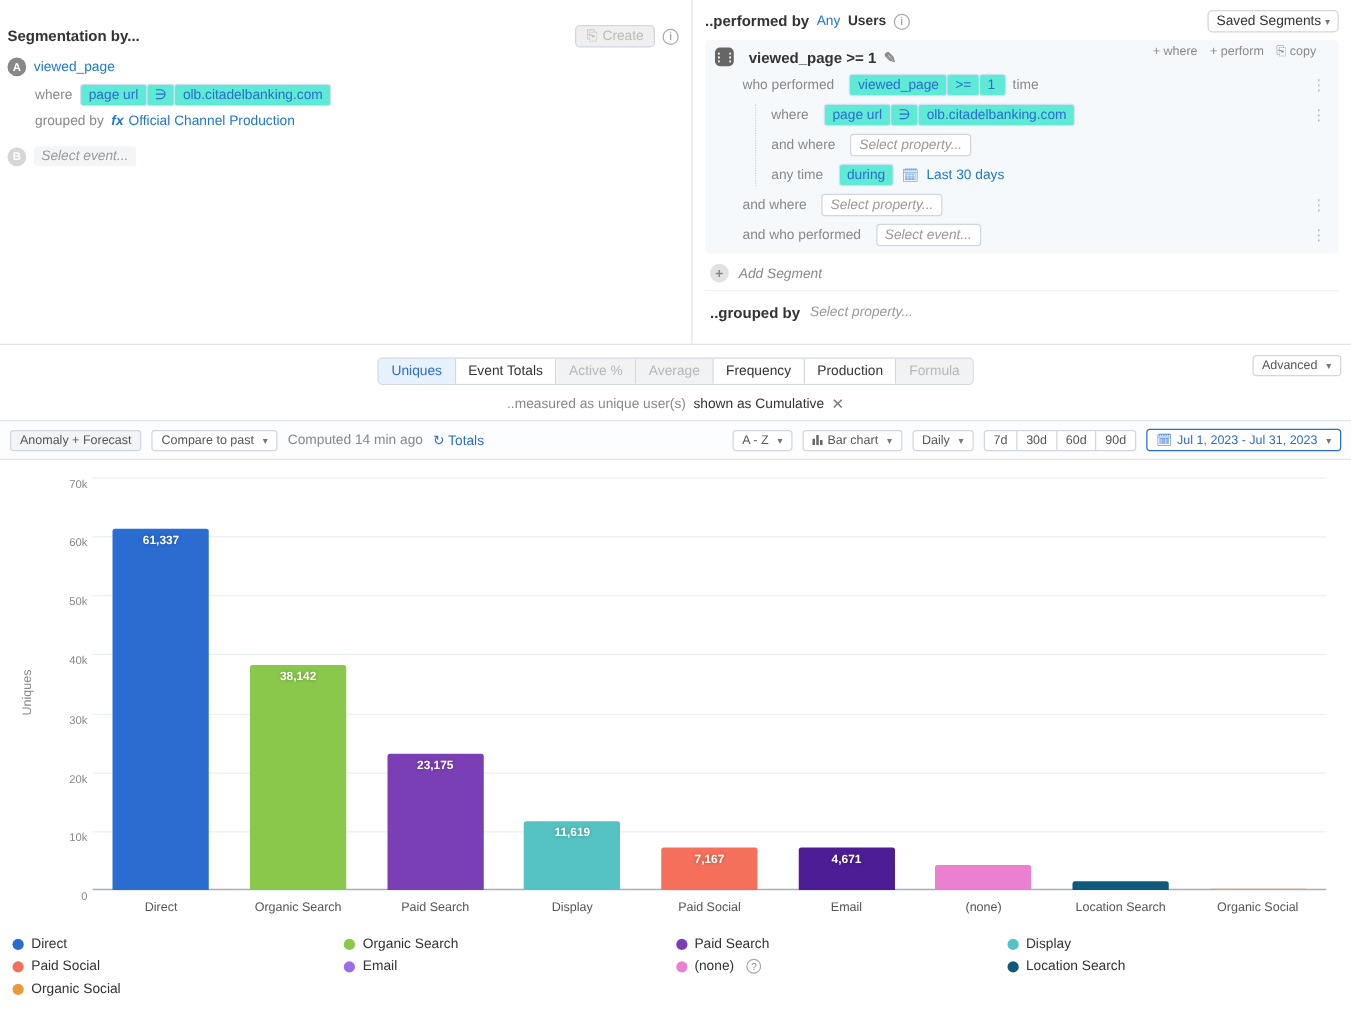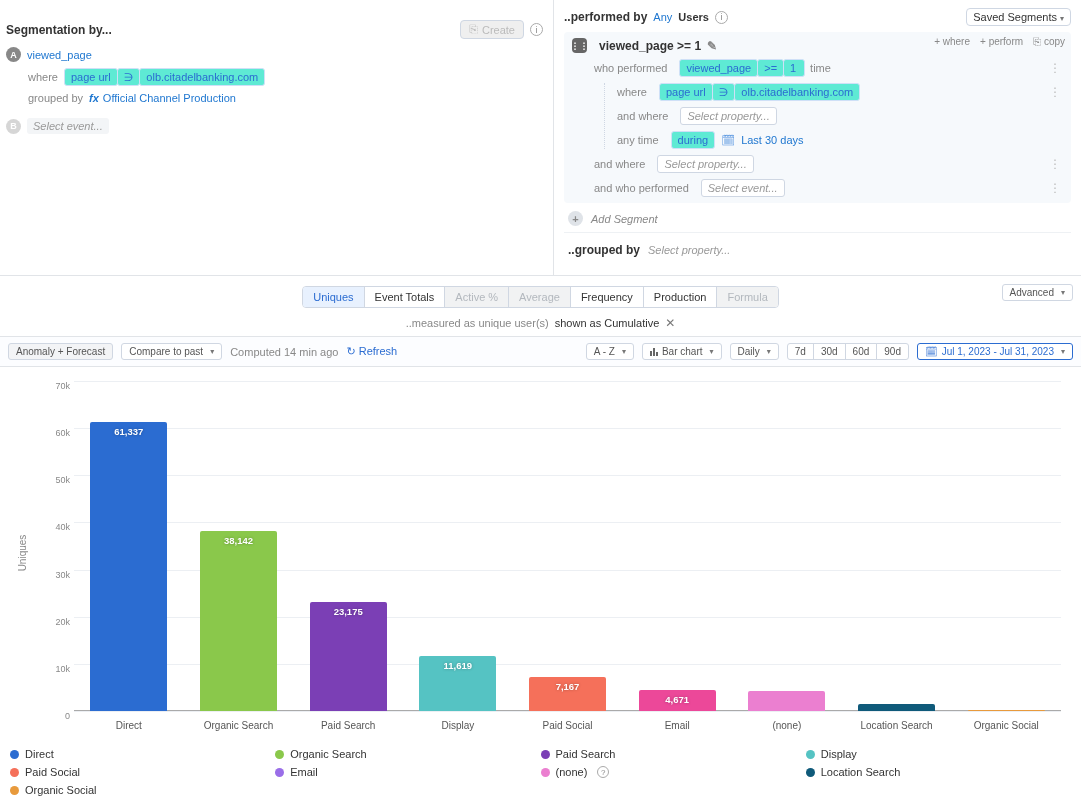--- a/index.html
+++ b/index.html
@@ -25,21 +25,21 @@
   .info-icon { width:13px; height:13px; border:1px solid #aaa; border-radius:50%; display:inline-flex; align-items:center; justify-content:center; font-size:9px; color:#888; cursor:pointer; }
   .create-row { float:right; display:flex; align-items:center; gap:6px; }
   .level1 { margin-left:22px; margin-top:6px; }
   .lbl { color:#888; margin-right:6px; }
   .fx-icon { font-style:italic; color:#1f77d0; font-weight:600; margin-right:4px; }
 
   .right-header { display:flex; align-items:flex-start; justify-content:space-between; }
   .seg-box { background:#f6f9fc; border-radius:4px; padding:6px 8px; margin-top:6px; position:relative; }
   .seg-title { font-weight:600; font-size:12px; display:flex; align-items:center; gap:6px; }
   .pencil { cursor:pointer; color:#888; }
-  .seg-actions { position:absolute; right:6px; top:4px; display:flex; gap:10px; font-size:10px; color:#888; }
+  .seg-actions { position:absolute; right:18px; top:4px; display:flex; gap:10px; font-size:10px; color:#888; }
   .seg-actions span { cursor:pointer; }
   .row-ln { display:flex; align-items:center; gap:6px; margin-top:6px; position:relative; padding-left:0; }
   .row-dots { position:absolute; right:2px; top:2px; color:#bbb; cursor:pointer; font-size:12px; }
   .nested { border-left:1px dotted #cfd7e3; margin-left:8px; padding-left:12px; margin-top:4px; }
   .cal-icon { color:#4a8dde; font-size:11px; }
   .saved-seg { border:1px solid #cfd7e3; border-radius:4px; padding:2px 6px; font-size:11px; background:#fff; cursor:pointer; }
   .plus-circ { width:15px; height:15px; border-radius:50%; background:#dfe3e8; color:#888; display:inline-flex; align-items:center; justify-content:center; font-weight:bold; font-size:11px; margin-right:8px; }
   .grouped-line { display:flex; align-items:center; gap:8px; padding:8px 10px 8px 4px; }
 
   
@@ -229,21 +229,21 @@
   </div>
 </div>
 
 <div class="toolbar">
   <span class="tbtn gr">Anomaly + Forecast</span>
   <span class="tbtn">
       <span>Compare to past</span>
       <span class="caret">▾</span>
     </span>
   <span class="muted">Computed 14 min ago</span>
-  <span class="refresh">↻ <span>Refresh</span></span>
+  <span class="refresh">↻ <span>Totals</span></span>
   <span class="spacer"></span>
   <span class="tbtn">
       <span>A - Z</span>
       <span class="caret">▾</span>
     </span>
   <span class="tbtn">
     <span class="bars-icon">
         <i></i>
         <i></i>
         <i></i>
@@ -312,21 +312,21 @@
           <div class="bar" style="height: 54.7753px; background: rgb(85, 195, 195);">
             <div class="bar-lbl">11,619</div>
           </div>
         </div>
         <div class="barcol">
           <div class="bar" style="height: 33.7873px; background: rgb(245, 112, 90);">
             <div class="bar-lbl">7,167</div>
           </div>
         </div>
         <div class="barcol">
-          <div class="bar" style="height: 21px; background: #ec4899;">
+          <div class="bar" style="height: 34px; background: #4c1d95;">
             <div class="bar-lbl">4,671</div>
           </div>
         </div>
         <div class="barcol">
           <div class="bar" style="height: 19.8px; background: rgb(235, 127, 208);"></div>
         </div>
         <div class="barcol">
           <div class="bar" style="height: 7.07143px; background: rgb(15, 90, 122);"></div>
         </div>
         <div class="barcol">

